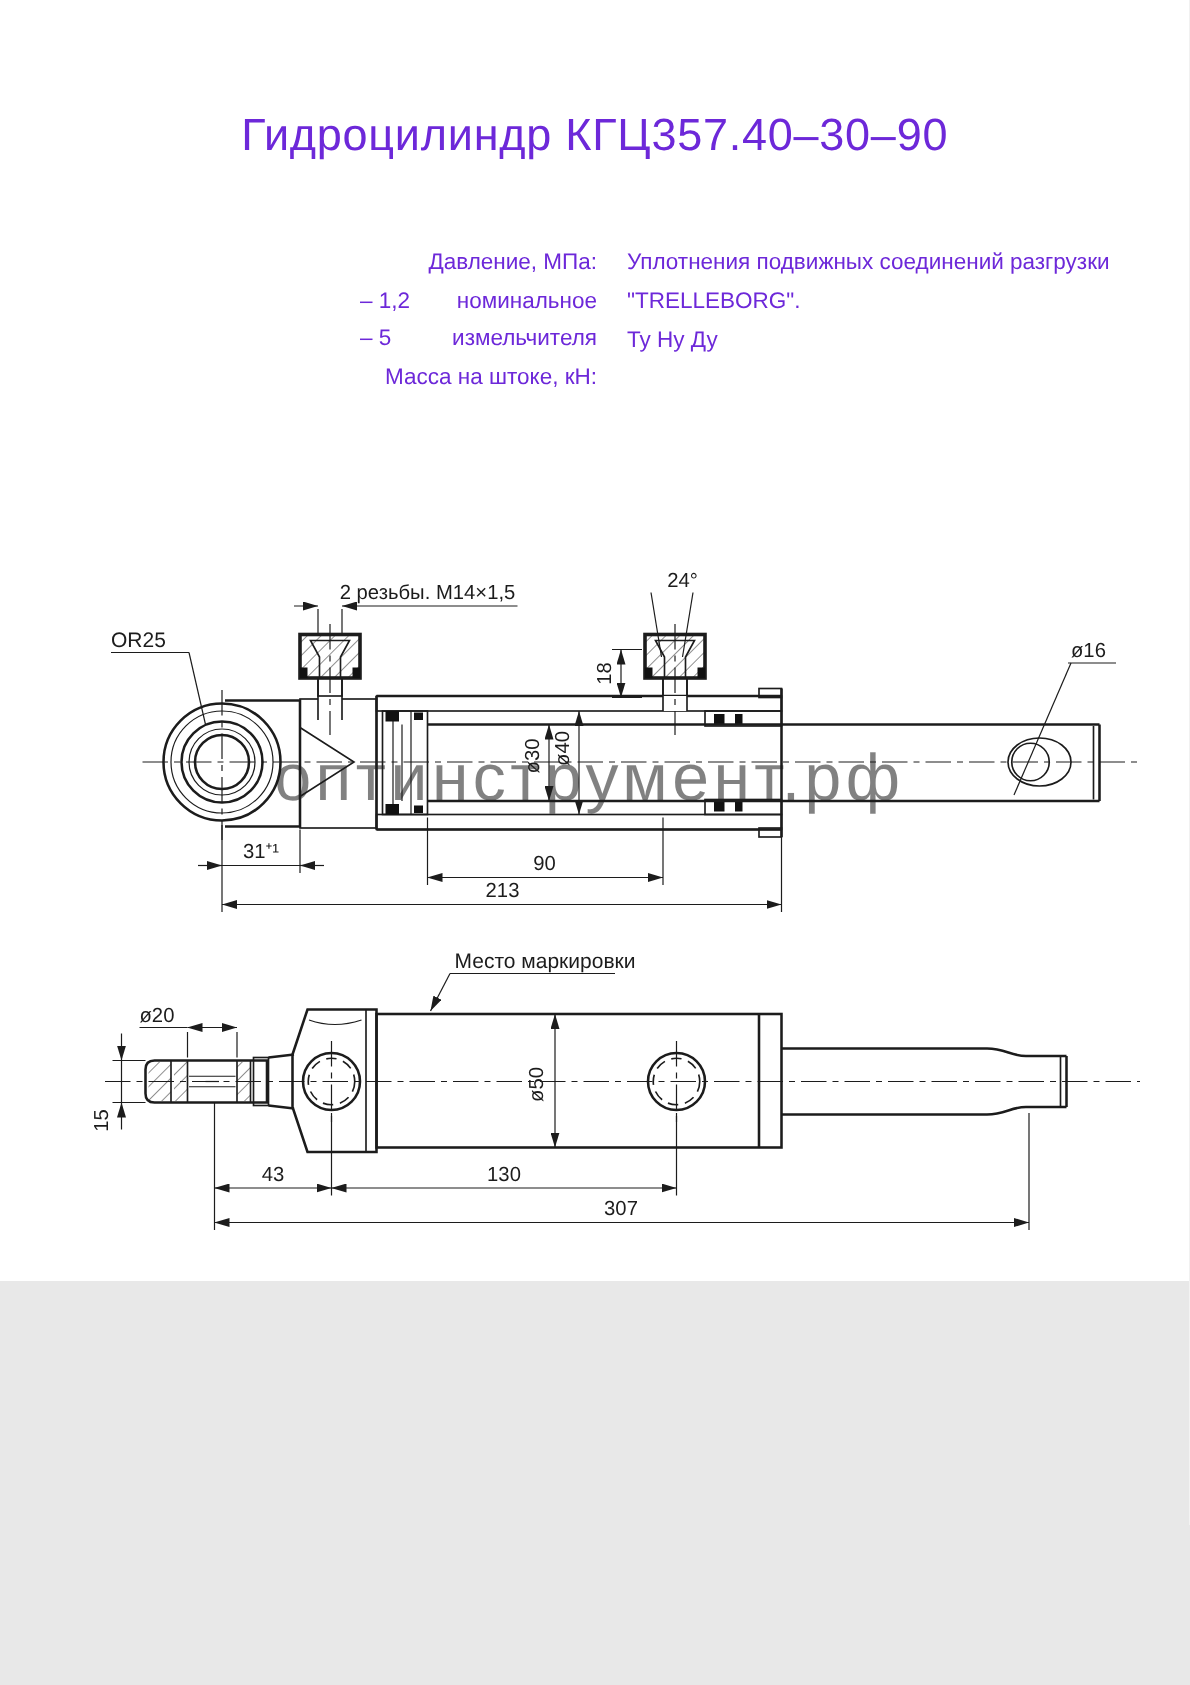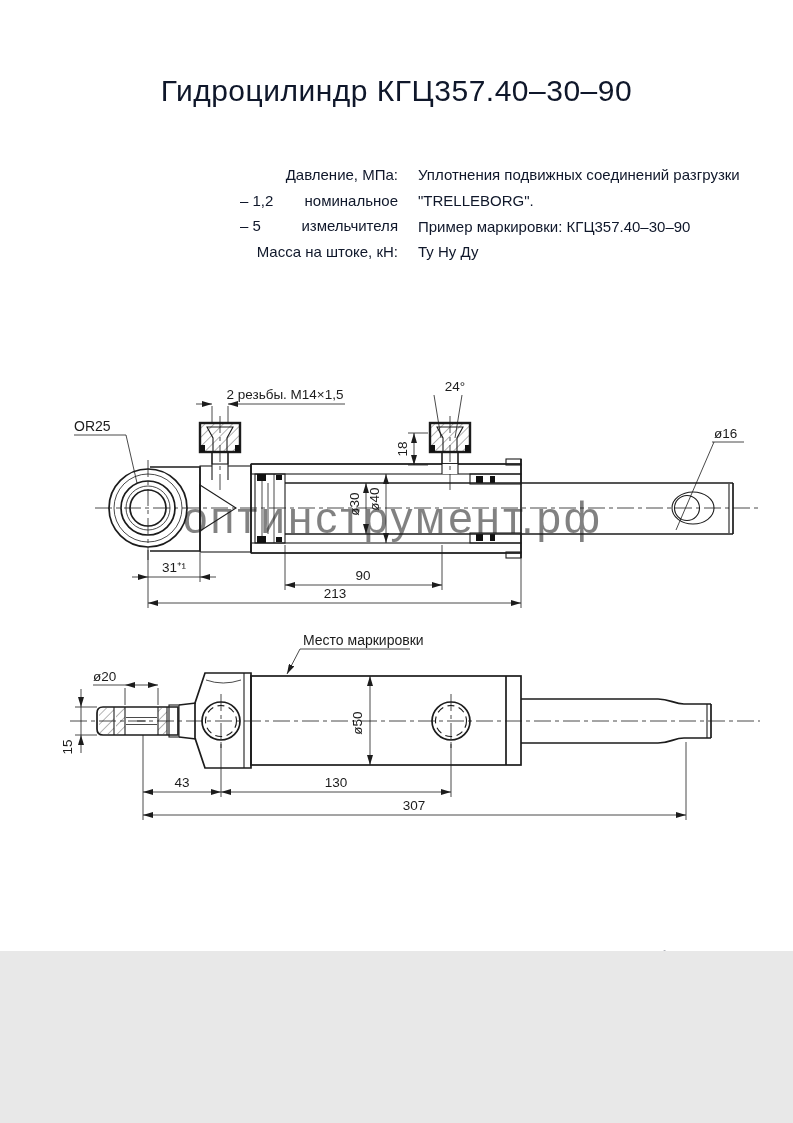--- a/index.html
+++ b/index.html
@@ -1,19 +1,19 @@
 <!DOCTYPE html>
 <html><head>
 <meta charset="utf-8">
 <style>
   html,body{margin:0;padding:0;background:#e8e8e8;}
   #page{
-    position:relative;width:793px;height:951px;background:#ffffff;
+    position:relative;width:793px;height:854px;background:#ffffff;
     margin:0 auto;overflow:hidden;
-    font-family:"Liberation Sans", sans-serif;color:#0f172a;
+    font-family:"Liberation Sans", sans-serif;color:#6d28d9;
   }
   #title{
     position:absolute;top:74px;left:0;width:100%;text-align:center;
     font-size:30px;letter-spacing:0.5px;font-weight:normal;
   }
   .specs-left{position:absolute;left:108px;top:162px;width:290px;font-size:15px;text-align:right;}
   .spec-row{position:relative;height:25.5px;line-height:25.5px;white-space:nowrap;}
   .spec-value{position:absolute;left:132px;top:0;}
   .specs-right{position:absolute;left:418px;top:162px;width:300px;font-size:15px;}
   .spec-line{height:25.8px;line-height:25.8px;white-space:nowrap;}
@@ -51,21 +51,20 @@
     </div>
     <div class="spec-row">
       <span>Масса на штоке, кН:</span>
       <span class="spec-value"></span>
     </div>
   </div>
 
   <div class="specs-right">
     <div class="spec-line">Уплотнения подвижных соединений разгрузки</div>
     <div class="spec-line">"TRELLEBORG".</div>
-    <div class="spec-line">Пример маркировки: КГЦ357.40–30–90</div>
     <div class="spec-line">Ту Ну Ду</div>
   </div>
 
   <svg id="svg1" width="793" height="260" viewBox="0 0 793 260">
     <defs>
       <pattern id="hatch" patternUnits="userSpaceOnUse" width="6.5" height="6.5" patternTransform="rotate(45)">
         <line x1="0" y1="0" x2="0" y2="6.5" stroke="#2a2a2a" stroke-width="0.7"></line>
       </pattern>
       <marker id="arr" viewBox="0 0 10 6" refX="10" refY="3" markerWidth="10" markerHeight="6" markerUnits="userSpaceOnUse" orient="auto-start-reverse">
         <path d="M0,0 L10,3 L0,6 Z" fill="#1c1c1c"></path>

